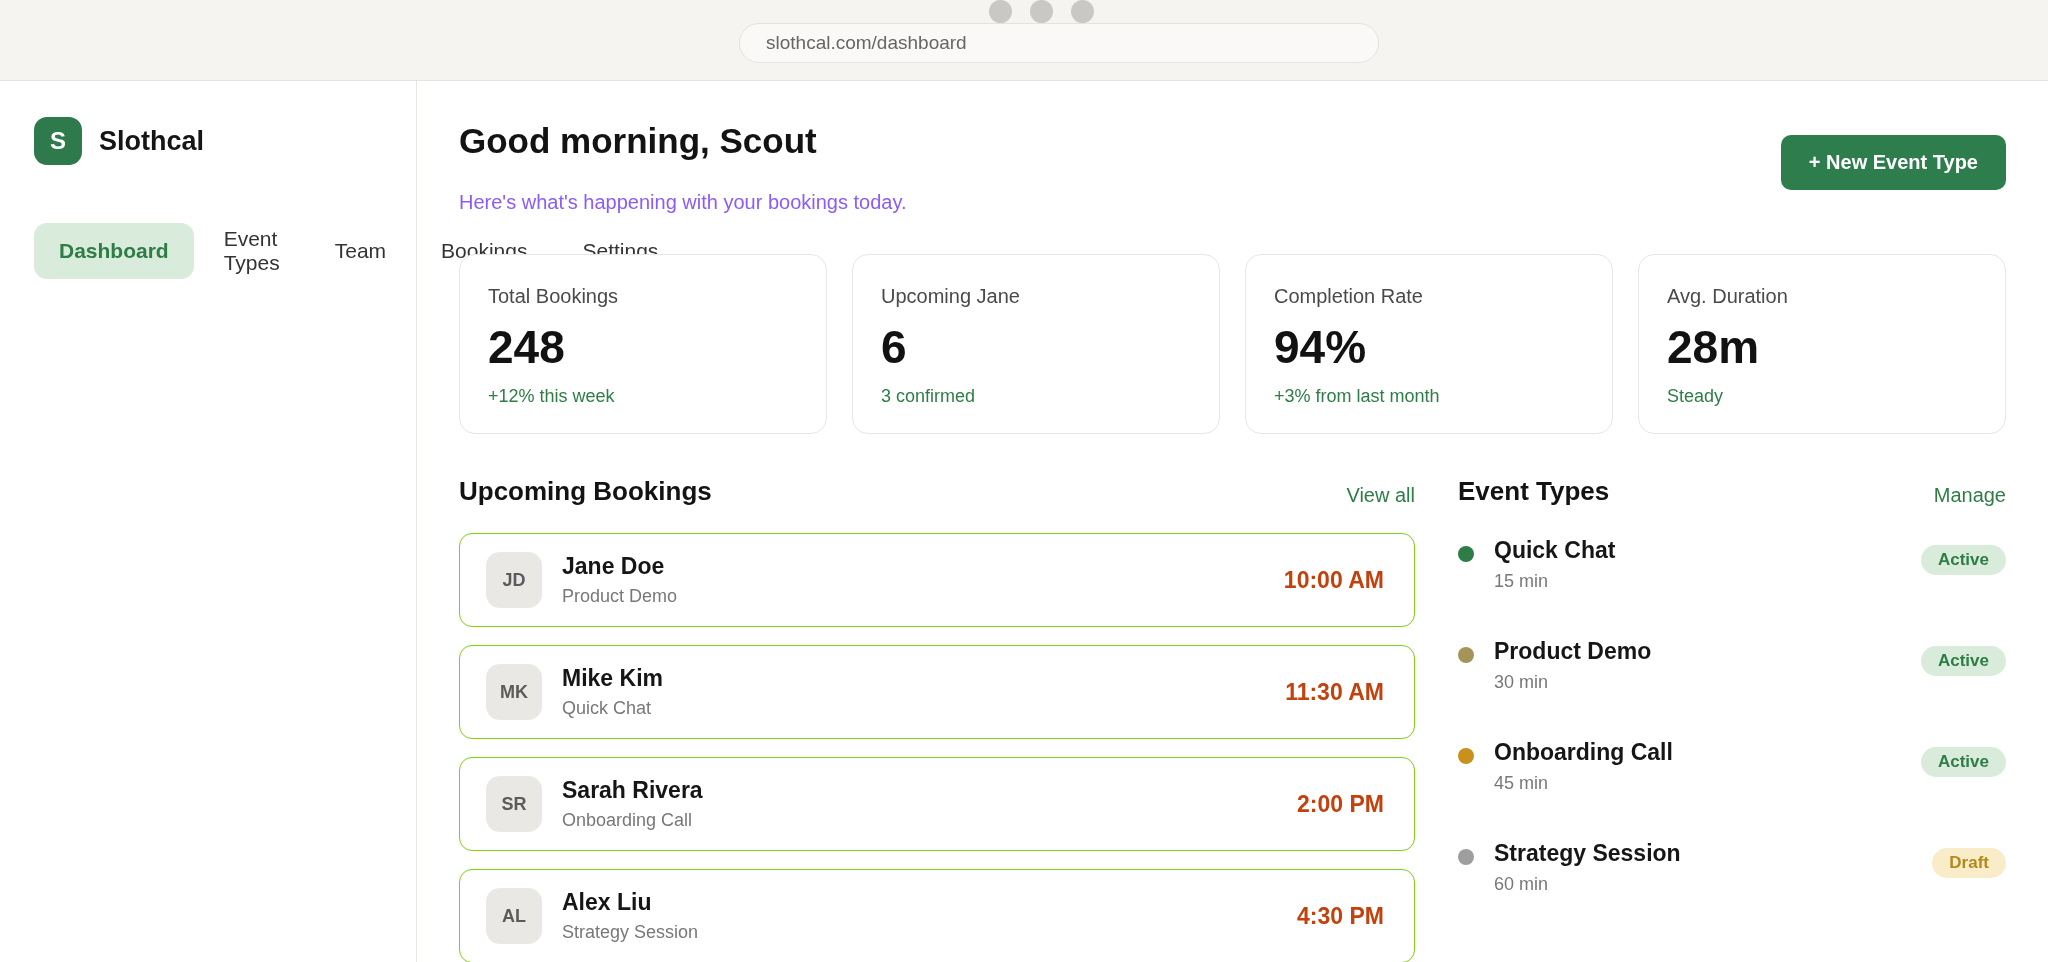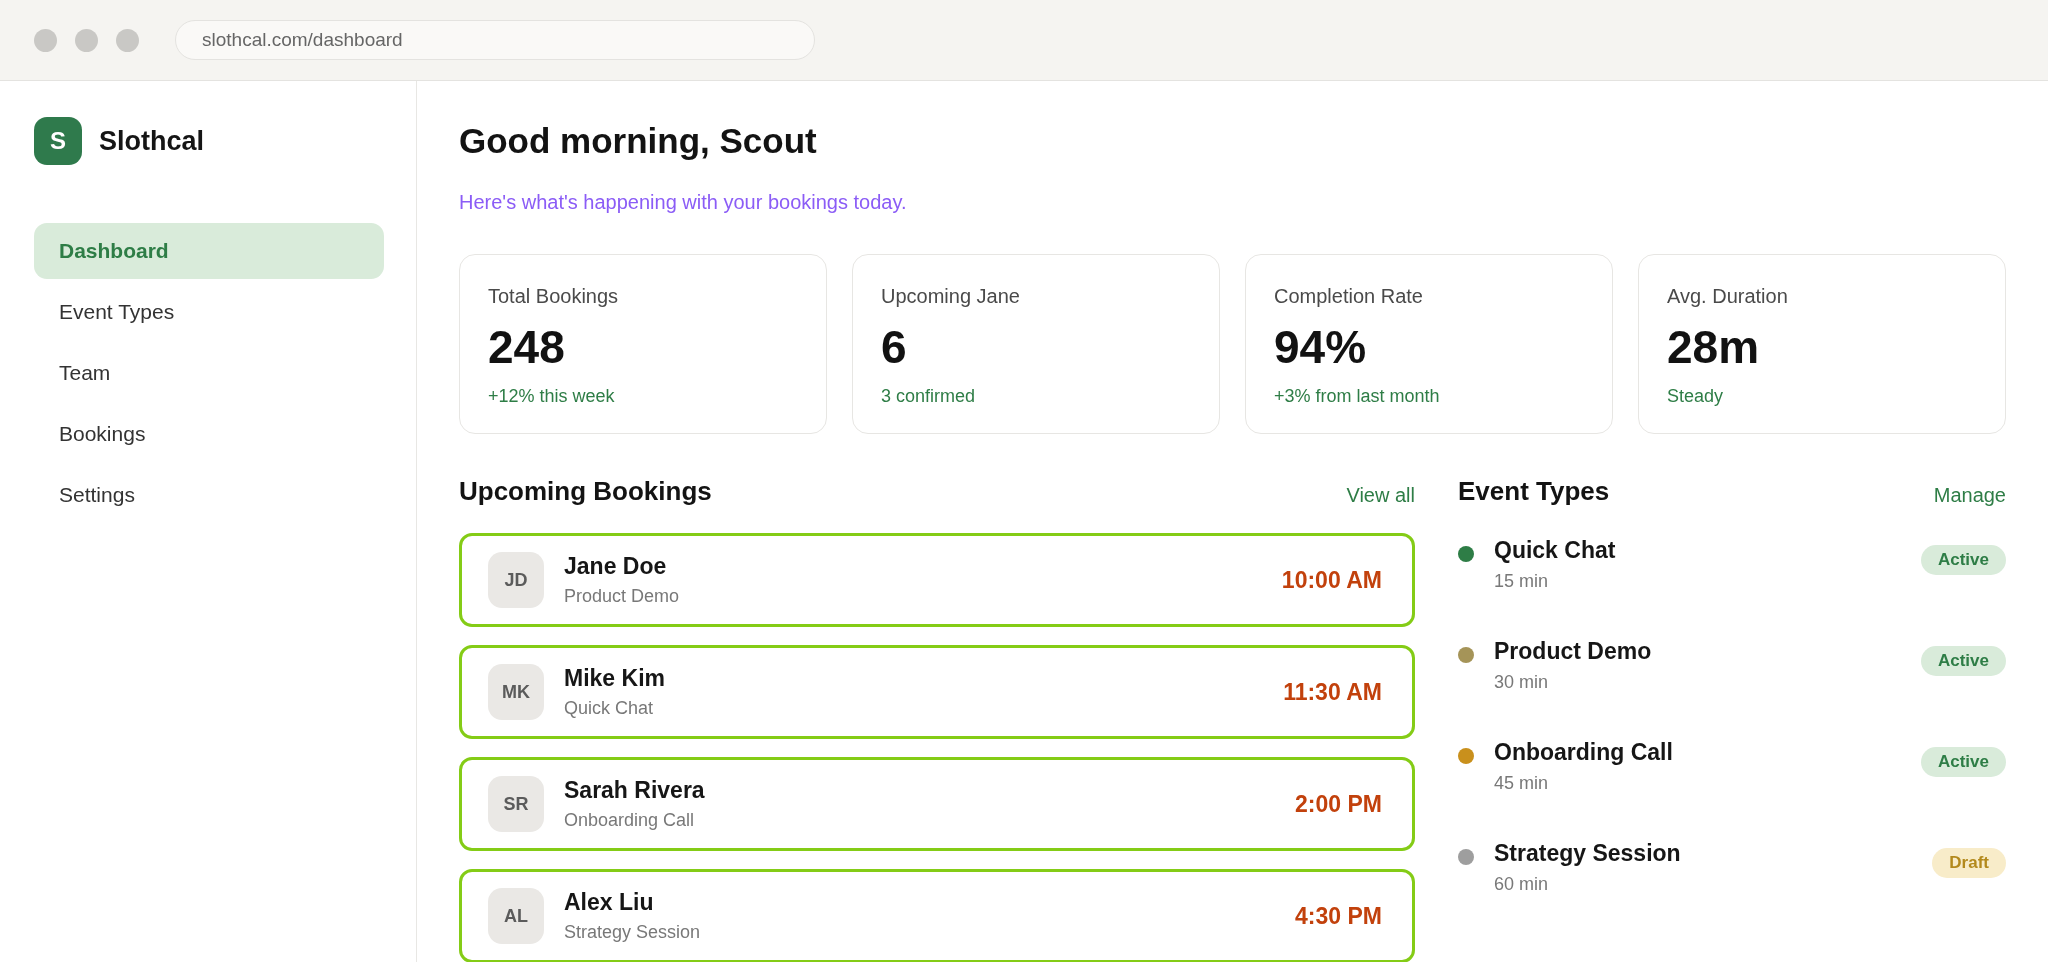--- a/index.html
+++ b/index.html
@@ -1,37 +1,37 @@
 <!DOCTYPE html>
 <html><head>
 <meta charset="utf-8">
 <style>
   * { margin:0; padding:0; box-sizing:border-box; }
   html,body { width:2048px; height:962px; overflow:hidden; background:#fff;
     font-family:"Liberation Sans","DejaVu Sans",sans-serif; color:#141414; }
 
   
   .browser-bar { height:81px; background:#f5f4f1; border-bottom:1px solid #e4e3e0;
-    display:flex; align-items:center; padding-left:34px; }
+    display:flex; align-items:center; padding-left:34px;flex-direction:column; }
   .traffic-dots { display:flex; gap:18px; }
   .traffic-dot { width:23px; height:23px; border-radius:50%; background:#c9c8c5; }
   .url-bar { margin-left:36px; width:640px; height:40px; background:#faf9f7;
     border:1px solid #e4e3e0; border-radius:20px; display:flex; align-items:center;
     padding:0 26px; font-size:19px; color:#666; }
 
   
   .app { display:flex; height:881px; background:#fff; }
   .sidebar { width:417px; flex:0 0 417px; border-right:1px solid #e8e7e4;
     padding:36px 32px 0 34px; }
   .logo-row { display:flex; align-items:center; gap:17px; }
   .logo-mark { width:48px; height:48px; border-radius:13px; background:#2f7a4c;
     color:#fff; font-size:24px; font-weight:700; display:flex; align-items:center;
     justify-content:center; }
   .logo-name { font-size:27px; font-weight:700; color:#151515; }
-  .nav { margin-top:58px; display:flex; flex-direction:column; gap:5px; }
+  .nav { margin-top:58px; display:flex; flex-direction:row; gap:5px; }
   .nav-item { height:56px; display:flex; align-items:center; padding:0 25px;
     border-radius:13px; font-size:21px; color:#333; cursor:pointer; }
   .nav-item.active { background:#d9ebda; color:#2e7d46; font-weight:700; }
 
   
   .main { flex:1; padding:40px 42px 0 42px; }
   .header-row { display:flex; justify-content:space-between; align-items:flex-start; }
   .greeting { font-size:35px; font-weight:700; color:#131313; }
   .subtitle { font-size:20px; color:#8b5cf6; margin-top:30px; }
   .new-event-btn { margin-top:14px; background:#2e7d4c; color:#fff; font-size:20px;
@@ -46,21 +46,21 @@
   .stat-change { font-size:18px; color:#2e7d46; margin-top:auto; }
 
   .lower { display:flex; gap:43px; margin-top:42px; }
   .bookings-col { width:956px; flex:0 0 956px; }
   .events-col { flex:1; }
   .col-header { display:flex; justify-content:space-between; align-items:flex-end; }
   .col-title { font-size:26px; font-weight:700; color:#131313; }
   .col-link { font-size:20px; color:#2e7d46; text-decoration:none; cursor:pointer; }
 
   .booking-list { margin-top:26px; display:flex; flex-direction:column; gap:18px; }
-  .booking-card { height:94px; border:3px solid #84cc16; border-radius:13px;
+  .booking-card { height:94px; border:1px solid #84cc16; border-radius:13px;
     background:#fff; display:flex; align-items:center; padding:0 30px 0 26px; }
   .avatar { width:56px; height:56px; border-radius:14px; background:#eae8e5;
     display:flex; align-items:center; justify-content:center; font-size:18px;
     font-weight:600; color:#5b5b5b; flex:0 0 56px; }
   .booking-info { margin-left:20px; }
   .booking-name { font-size:23px; font-weight:600; color:#161616; }
   .booking-event { font-size:18px; color:#787878; margin-top:6px; }
   .booking-time { margin-left:auto; font-size:23px; font-weight:600; color:#c2410c; }
 
   .event-list { margin-top:30px; display:flex; flex-direction:column; gap:46px; }
@@ -104,20 +104,21 @@
     </div>
   </div>
 
   <div class="main">
 
     <div class="header-row">
       <div>
         <div class="greeting">Good morning, Scout</div>
         <div class="subtitle">Here's what's happening with your bookings today.</div>
       </div>
+      <button class="new-event-btn">+ New Event Type</button>
     </div>
 
     <div class="stats">
       <div class="stat-card">
         <div class="stat-label">Total Bookings</div>
         <div class="stat-value">248</div>
         <div class="stat-change">+12% this week</div>
       </div>
       <div class="stat-card">
         <div class="stat-label">Upcoming Jane</div>

